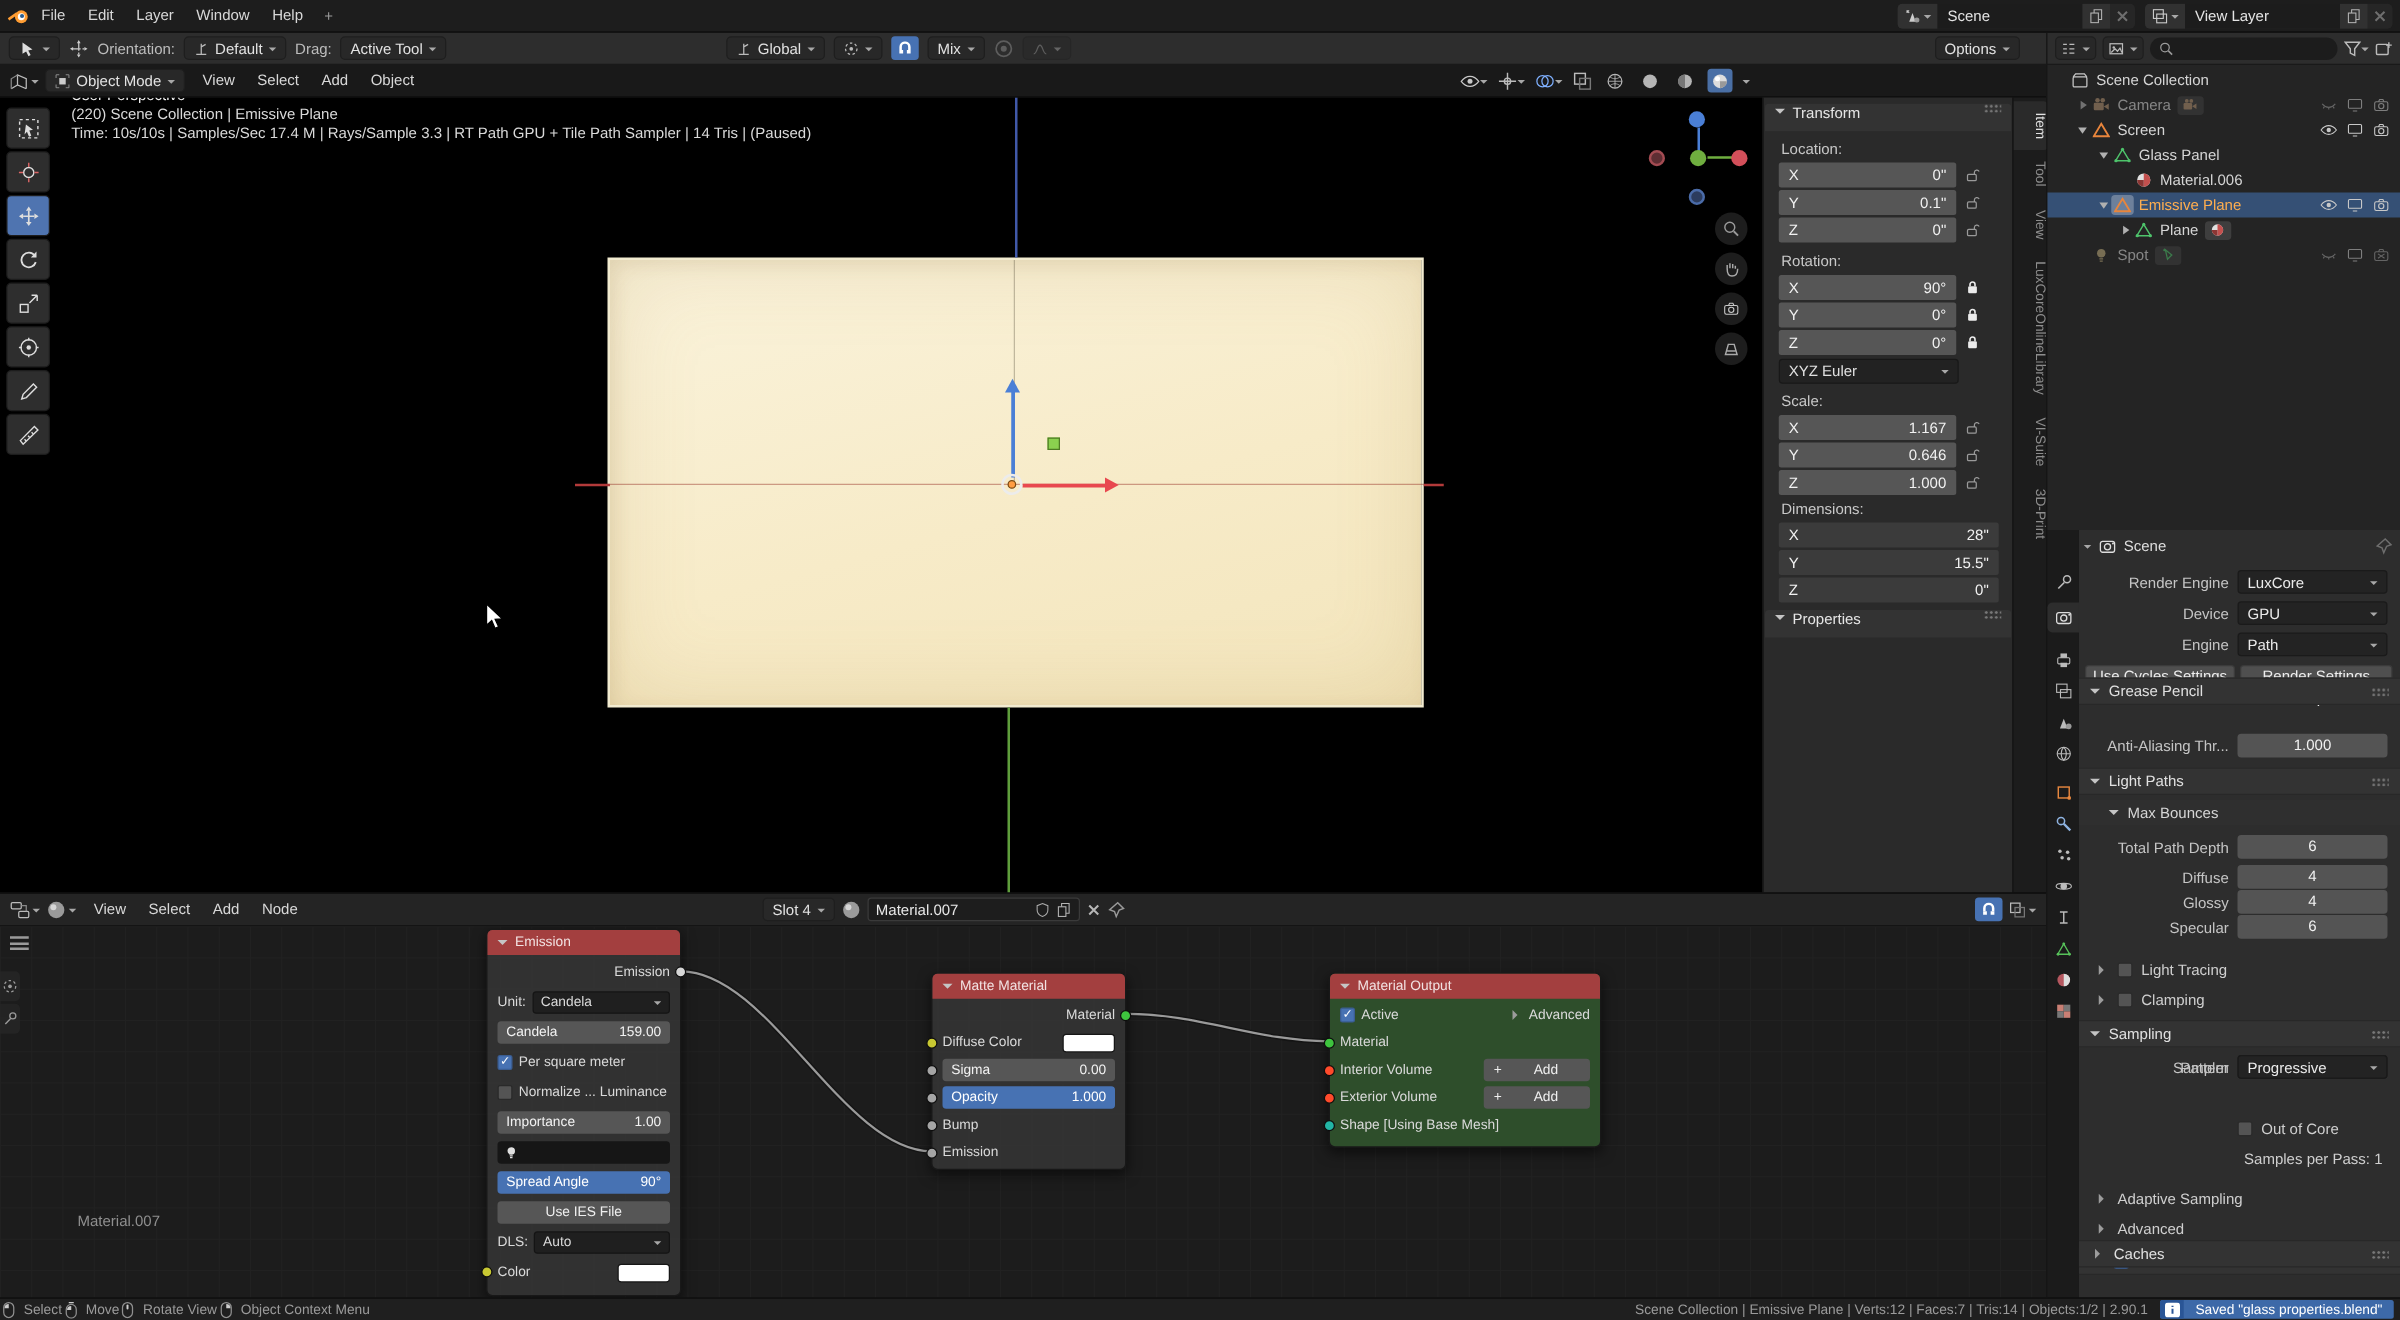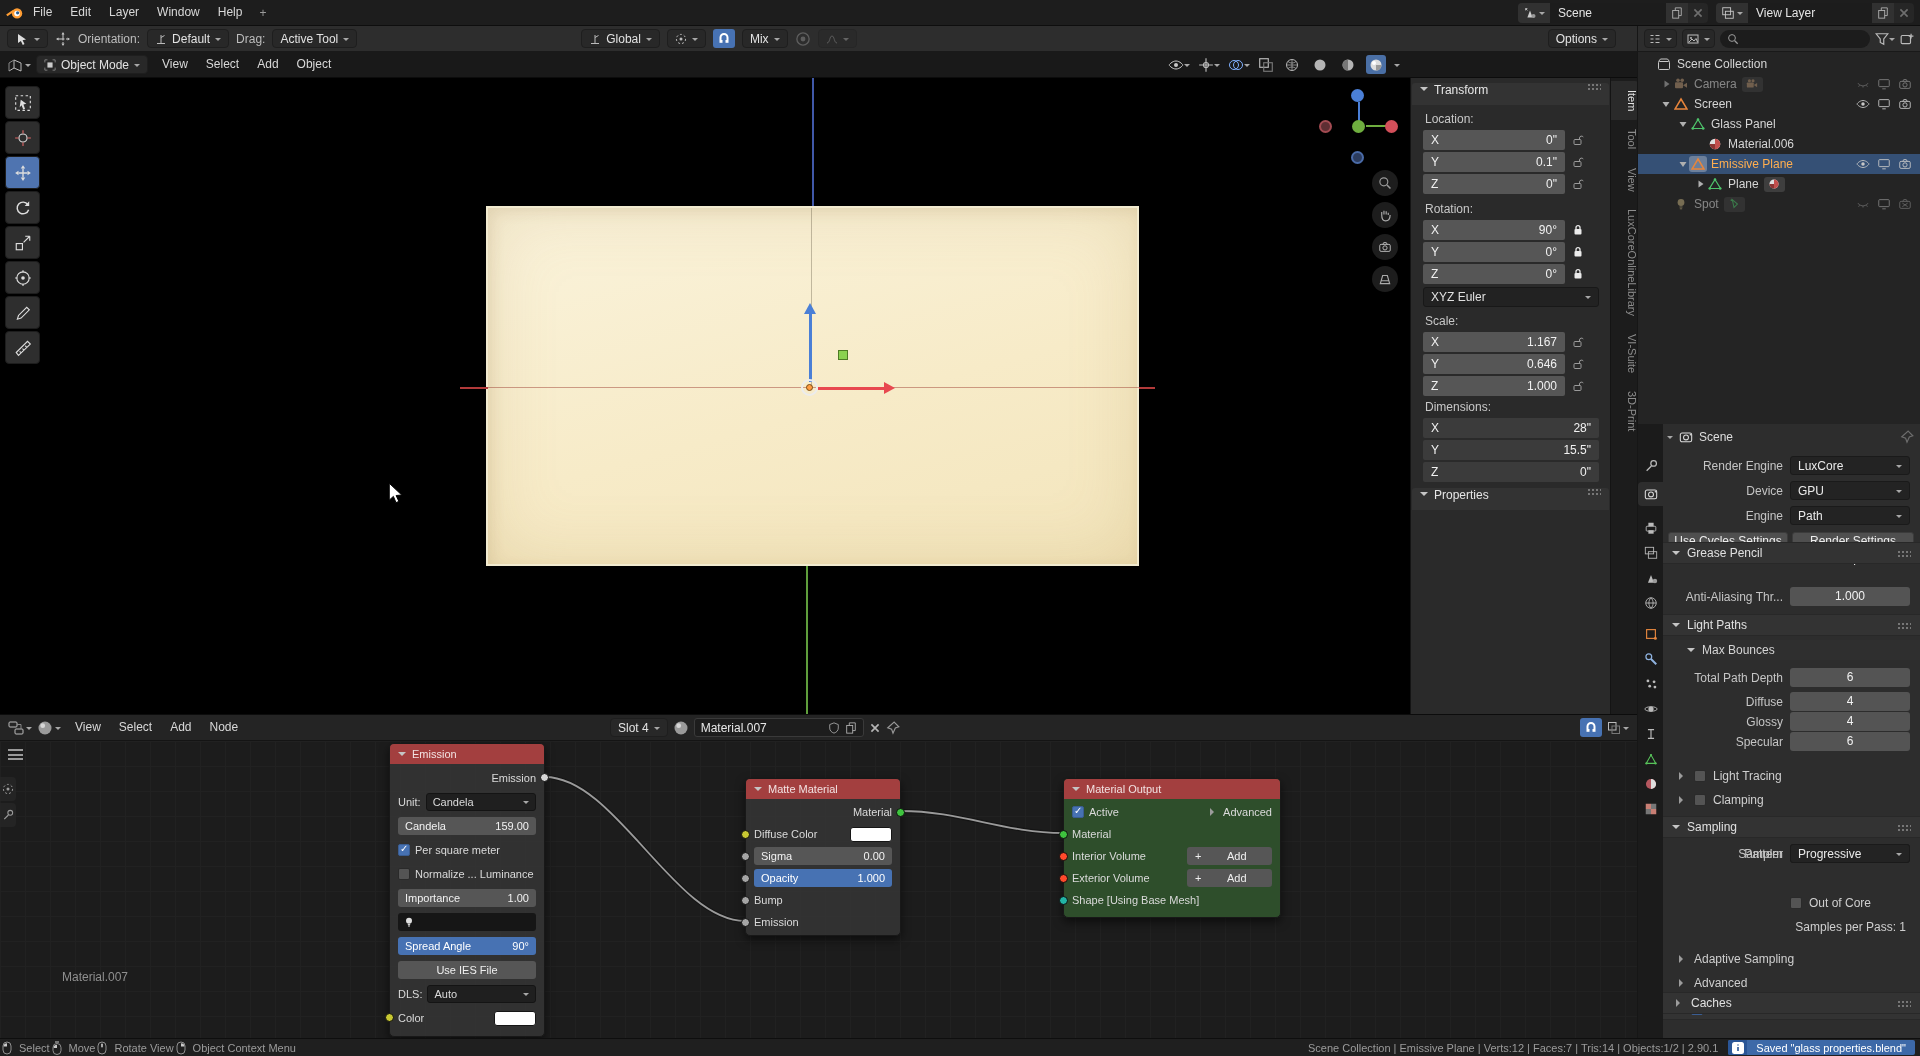--- a/index.html
+++ b/index.html
@@ -52,21 +52,21 @@
 .vbtn{position:absolute;left:1372px;width:26px;height:26px;border-radius:50%;background:rgba(58,58,58,.5);display:flex;align-items:center;justify-content:center;z-index:6}
 
 #npanel{position:absolute;top:26px;left:1410px;width:200px;bottom:0;background:#2a2a2a;border-left:1px solid #141414;z-index:11}
 .phead{position:absolute;left:1px;right:1px;height:22px;background:#333;display:flex;align-items:flex-start;gap:6px;padding:0 8px;color:#e6e6e6;border-radius:3px 3px 0 0}
 .nplbl{position:absolute;left:14px;color:#c8c8c8}
 .tfgroup{position:absolute;left:12px;right:10px}
 .tf-row{display:flex;align-items:center;height:21px;margin-bottom:1px}
 .tf-field{width:142px;height:20px;background:#565656;border-radius:2px;display:flex;justify-content:space-between;align-items:center;padding:0 8px;color:#f1f1f1}
 .tf-row.wide .tf-field{width:176px;background:#3b3b3b}
 .tf-row .lock{margin-left:7px}
-.npdd{position:absolute;left:12px;width:176px;height:20px;background:#222;border:1px solid #181818;border-radius:3px;display:flex;align-items:center;justify-content:space-between;padding:0 7px;color:#e0e0e0}
+.npdd{position:absolute;left:12px;width:144px;height:20px;background:#222;border:1px solid #181818;border-radius:3px;display:flex;align-items:center;justify-content:space-between;padding:0 7px;color:#e0e0e0}
 #ntabs{position:absolute;top:26px;right:0;width:27px;bottom:0;background:#1c1c1c;border-left:1px solid #141414;display:flex;flex-direction:column;padding-top:3px;z-index:12}
 .ntab{writing-mode:vertical-rl;color:#8d8d8d;font-size:11px;padding:9px 0;width:27px;text-align:center;white-space:nowrap}
 .ntab.active{background:#2a2a2a;color:#e2e2e2;border-radius:0 3px 3px 0}
 
 #shader{position:absolute;top:714px;left:0;width:1637px;height:324px;background:#1c1c1c;overflow:hidden;border-top:1px solid #0c0c0c}
 #shhdr{position:relative;height:26px;background:#242424;border-bottom:1px solid #141414;display:flex;align-items:center;gap:5px;padding:0 8px;z-index:6}
 #shcanvas{position:absolute;top:26px;left:0;right:0;bottom:0;background-image:linear-gradient(#212121 1px,transparent 1px),linear-gradient(90deg,#212121 1px,transparent 1px);background-size:25px 25px}
 #wires{position:absolute;inset:0;pointer-events:none;z-index:2}
 .node{position:absolute;background:rgba(51,51,51,.97);border:1px solid #181818;border-radius:5px;box-shadow:0 4px 10px rgba(0,0,0,.55);font-size:11px;color:#dadada;z-index:3}
 .node.green{background:rgba(47,80,44,.96)}
@@ -493,20 +493,25 @@
         <div class="tbtn">
           <span class="icon i18">
             <svg viewBox="0 0 16 16">
               <path d="M2 12L12 2l2.5 2.5L4 14.5z" fill="none" stroke="#ddd"></path>
               <path d="M5 11l1.2 1.2M7.5 8.5l1.2 1.2M10 6l1.2 1.2" stroke="#ddd"></path>
             </svg>
           </span>
         </div>
       </div>
 
+    <div id="vpinfo">
+      <div class="l1">User Perspective</div>
+      <div class="l2">(220) Scene Collection | Emissive Plane</div>
+      <div class="l3">Time: 10s/10s | Samples/Sec 17.4 M | Rays/Sample 3.3 | RT Path GPU + Tile Path Sampler | 14 Tris | (Paused)</div>
+    </div>
 
     <div class="axisline" style="left:460px;top:335px;width:28px;height:2px;background:#b23a3a"></div>
     <div class="axisline" style="left:1139px;top:335px;width:16px;height:2px;background:#b23a3a"></div>
     <div class="axisline" style="left:812px;top:4px;width:2px;height:150px;background:rgba(80,110,210,.8)"></div>
     <div class="axisline" style="left:806px;top:514px;width:2px;height:148px;background:#5f9e3c"></div>
 
     <div id="plane"></div>
     <div class="axisline" style="left:488px;top:335px;width:651px;height:1px;background:rgba(150,50,40,.45);z-index:2"></div>
     <div class="axisline" style="left:811px;top:156px;width:1px;height:180px;background:rgba(90,80,60,.35);z-index:2"></div>
 

